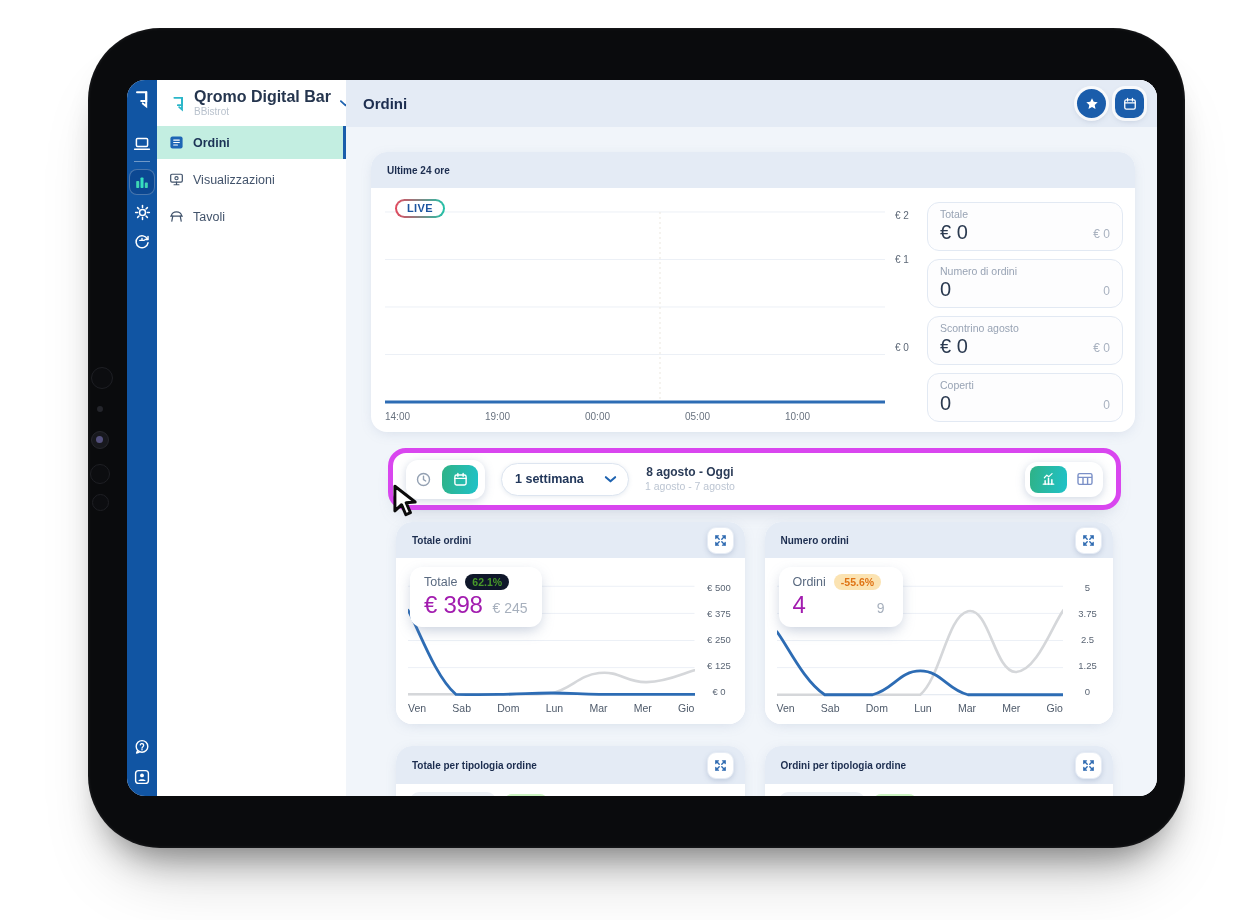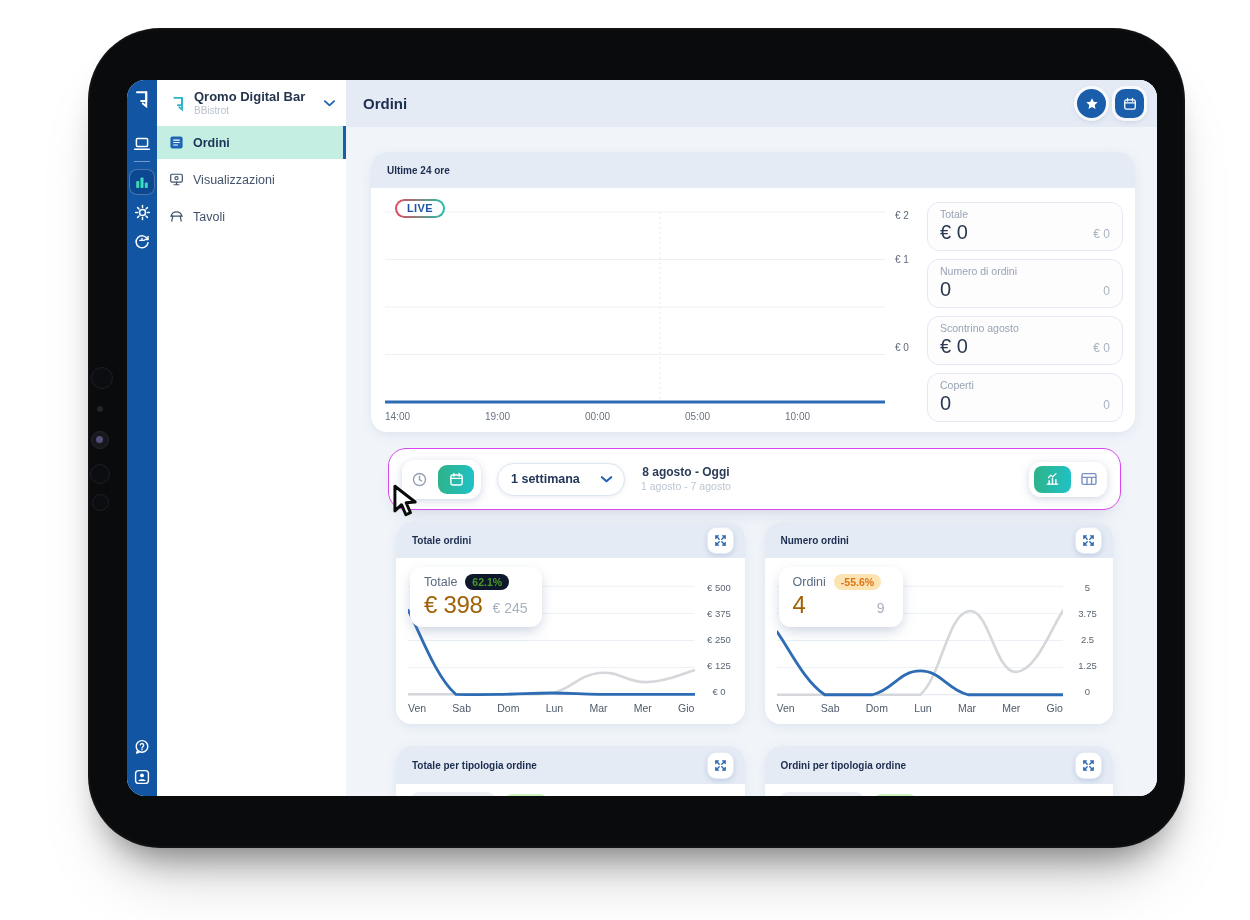--- a/index.html
+++ b/index.html
@@ -28,21 +28,21 @@
   .rail-ic{display:flex;align-items:center;justify-content:center;cursor:pointer;}
   .rail-div{width:16px;height:1px;background:rgba(255,255,255,.4);margin:9px 0 7px;}
   .rail-active{width:26px;height:26px;border-radius:8px;background:#0c4892;
                border:1px solid rgba(255,255,255,.25);box-sizing:border-box;}
   .mt8{margin-top:9px}.mt10{margin-top:12px}
   .rail-spacer{flex:1}
   
   .sidebar{width:189px;background:#fff;display:flex;flex-direction:column;flex:none;}
   .workspace{height:46px;display:flex;align-items:center;gap:8px;padding:0 10px 0 14px;cursor:pointer;}
   .ws-texts{line-height:1.15;}
-  .ws-name{font-size:13px;font-weight:700;color:#25354e;white-space:nowrap;}
+  .ws-name{font-size:16px;font-weight:700;color:#25354e;white-space:nowrap;}
   .ws-sub{font-size:10px;color:#b9c2cd;}
   .ws-chev{margin-left:auto;display:flex;}
   .menu{display:flex;flex-direction:column;}
   .menu-item{height:33px;display:flex;align-items:center;gap:9px;padding:0 12px;font-size:12.5px;
              color:#42536b;cursor:pointer;margin-bottom:4px;}
   .menu-item.active{background:#c3eee1;border-right:3px solid #1a5dab;color:#1b3356;font-weight:700;}
   
   .main{flex:1;display:flex;flex-direction:column;background:#f1f5fa;min-width:0;}
   .topbar{height:47px;background:#e4ebf5;display:flex;align-items:center;padding:0 13px 0 17px;flex:none;}
   .page-title{font-size:15px;font-weight:700;color:#1c2d4f;margin:0;}
@@ -76,21 +76,21 @@
   .live-yaxis span{position:absolute;left:2px;white-space:nowrap;}
   .lj0{top:8px}.lj1{top:52px}.lj2{top:140px}
   .live-stats{width:196px;display:flex;flex-direction:column;gap:8px;flex:none;}
   .stat{flex:1;border:1px solid #e2e9f3;border-radius:12px;background:#fdfdfe;padding:5px 12px 6px;
         display:flex;flex-direction:column;justify-content:center;box-sizing:border-box;}
   .stat-label{font-size:10.5px;color:#98a3b4;margin-bottom:1px;}
   .stat-row{display:flex;align-items:flex-end;justify-content:space-between;}
   .stat-value{font-size:20px;color:#2b3a50;}
   .stat-sec{font-size:12px;color:#a9b2c0;padding-bottom:3px;}
   
-  .filter{margin:16px 14px 0 17px;background:#fff;border:1px solid #d946ef;border-radius:18px;
+  .filter{margin:16px 14px 0 17px;background:#fff;border:5px solid #d946ef;border-radius:18px;
           height:62px;box-sizing:border-box;display:flex;align-items:center;padding:0 13px;gap:16px;
           box-shadow:0 10px 18px -10px rgba(130,145,170,.4);}
   .toggle-pill{background:#fff;border-radius:12px;box-shadow:0 2px 9px rgba(120,140,175,.35);
                padding:5px 7px 5px 9px;display:flex;align-items:center;gap:10px;}
   .teal-btn{border:none;cursor:pointer;display:flex;align-items:center;justify-content:center;
             background:linear-gradient(100deg,#2fb286,#1fc2c9);padding:0;}
   .cal-teal{width:36px;height:29px;border-radius:9px;}
   .select{width:128px;height:33px;border:1px solid #dde5f0;border-radius:17px;display:flex;
           align-items:center;padding:0 11px 0 13px;font-size:12.5px;font-weight:700;color:#22375a;
           cursor:pointer;background:#fff;box-shadow:0 1px 4px rgba(130,150,180,.18);box-sizing:border-box;}
@@ -108,21 +108,21 @@
               display:flex;flex-direction:column;background:#fff;border-radius:0 0 16px 16px;}
   .tooltip{position:absolute;top:9px;left:14px;background:#fff;border-radius:12px;z-index:2;
            box-shadow:0 5px 14px -2px rgba(110,130,165,.4);padding:7px 14px 8px;min-width:96px;}
   .tt-row1{display:flex;align-items:center;gap:8px;}
   .tt-label{font-size:12.5px;color:#5a6a80;}
   .badge{font-size:10.5px;font-weight:700;padding:2px 7px;border-radius:8px;}
   .badge-green{background:#0f172a;color:#48992a;}
   .badge-orange{background:#fbe3b2;color:#df7315;}
   .tt-row2{display:flex;align-items:baseline;gap:10px;margin-top:1px;}
   .tt-row2.spread{justify-content:space-between;padding-right:4px;}
-  .tt-value{font-size:24px;color:#a16207;letter-spacing:-.3px;}
+  .tt-value{font-size:24px;color:#a21caf;letter-spacing:-.3px;}
   .tt-sec{font-size:14px;color:#a7b0bd;}
   .chart-flex{display:flex;flex:1;min-height:0;}
   .plot-col{flex:1;display:flex;flex-direction:column;min-width:0;}
   .plot{flex:1;position:relative;}
   .plot svg{position:absolute;inset:0;width:100%;height:100%;}
   .xlabels{display:flex;justify-content:space-between;padding-top:5px;font-size:10.5px;color:#4e5a6a;
            height:14px;flex:none;}
   .yticks{width:42px;display:flex;flex-direction:column;justify-content:space-between;
           padding:0 0 19px 7px;font-size:9.5px;color:#5b6675;box-sizing:border-box;flex:none;align-items:center;}
   .yticks span{line-height:1;transform:translateY(-1px);white-space:nowrap;}

